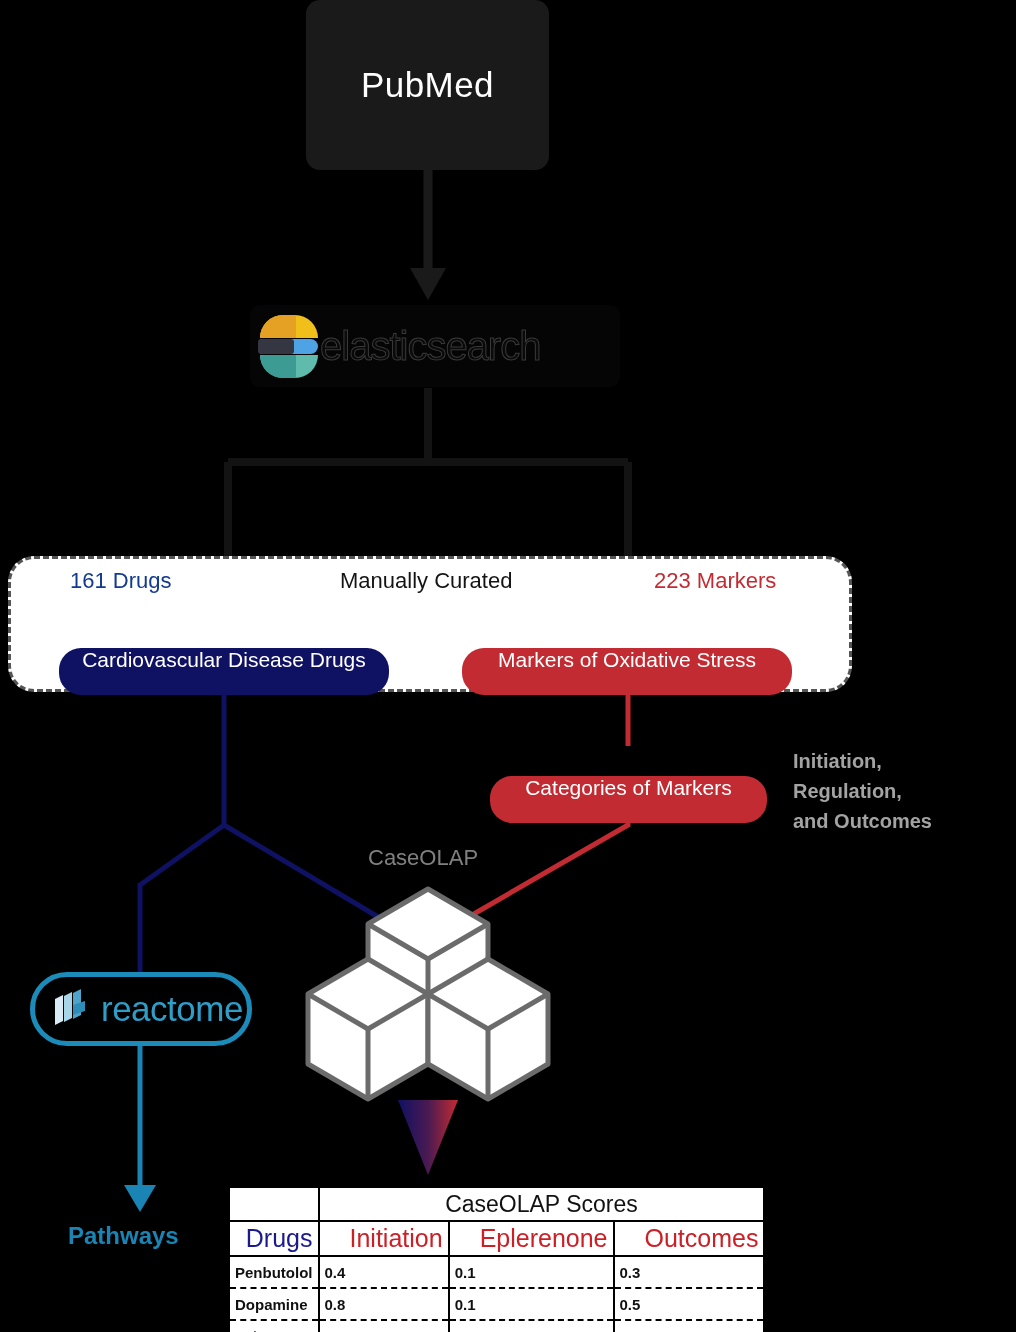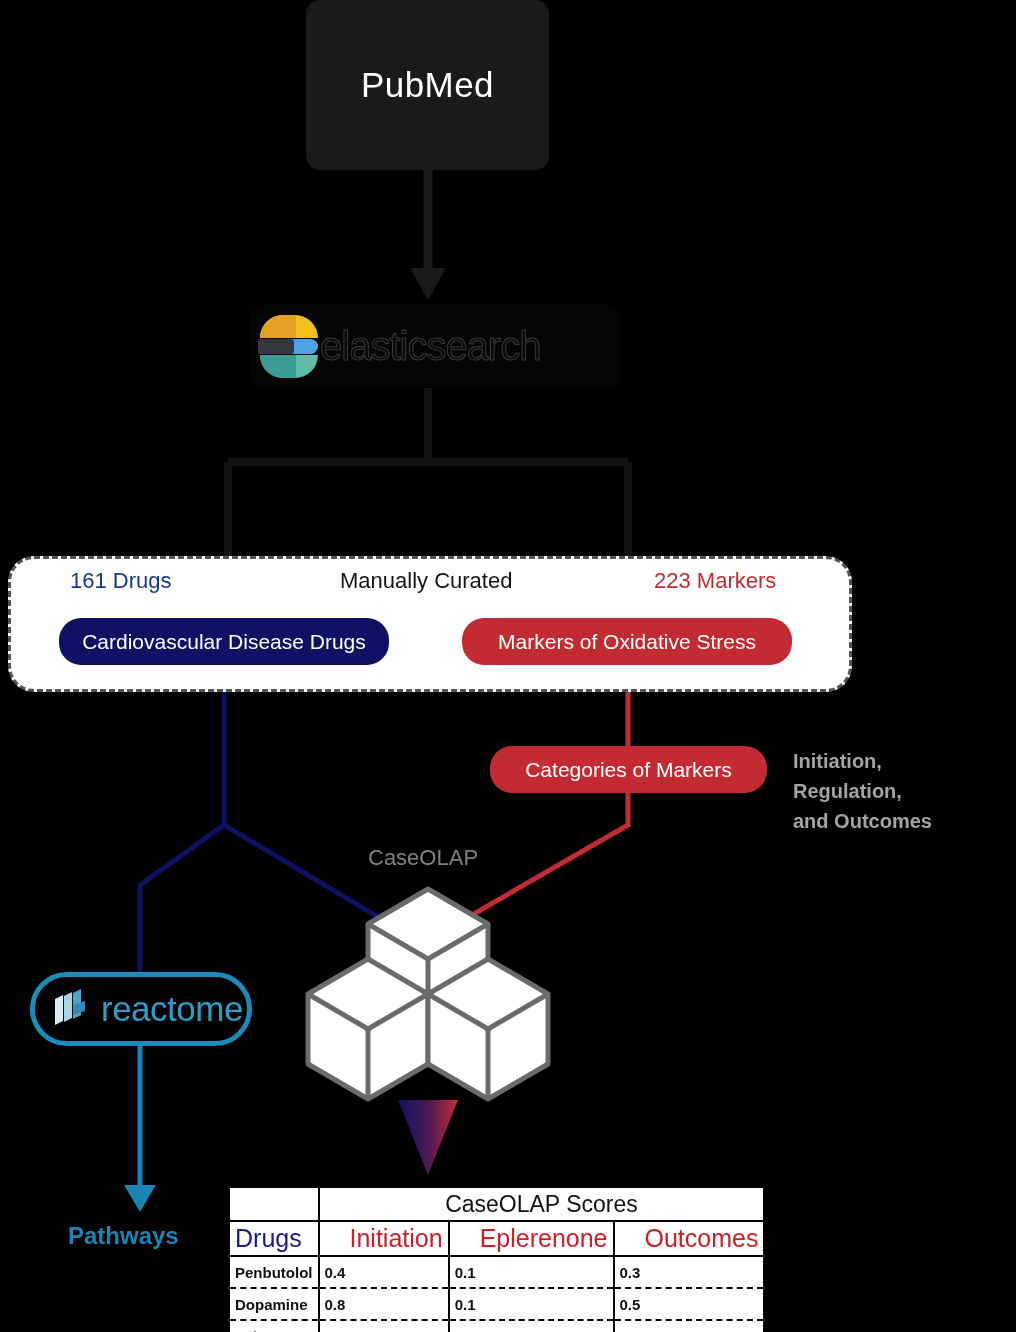--- a/index.html
+++ b/index.html
@@ -26,21 +26,21 @@
   .es-midb{left:2px;top:26px;width:58px;height:15px;background:#4da3e3;border-radius:0 8px 8px 0;}
   .es-midd{left:0px;top:26px;width:36px;height:15px;background:#343741;border-radius:3px;}
   #elastic .eslbl{font-size:40px;color:#0a0a0a;-webkit-text-stroke:1px #3a3a3a;letter-spacing:-1px;}
 
   
   #curation{left:8px;top:556px;width:844px;height:136px;background:#fff;border:3px dashed #555;border-radius:26px;}
   #lbl-161{left:70px;top:568px;color:#123a8f;font-size:22px;}
   #lbl-manual{left:340px;top:568px;color:#141414;font-size:22px;}
   #lbl-223{left:654px;top:568px;color:#c32b32;font-size:22px;}
 
-  .pill{border-radius:22px;display:flex;align-items:center;justify-content:center;color:#fff;}
+  .pill{border-radius:22px;display:flex;justify-content:center;color:#fff;margin-top:30px;}
   #box-drugs{left:59px;top:618px;width:330px;height:47px;background:#0f1163;font-size:21px;}
   #box-markers{left:462px;top:618px;width:330px;height:47px;background:#c32b32;font-size:21px;}
   #box-cats{left:490px;top:746px;width:277px;height:47px;background:#c32b32;font-size:21px;}
 
   #lbl-iro{left:793px;top:746px;width:210px;color:#a3a3a3;font-size:20px;font-weight:bold;line-height:1.5;}
 
   
   #lbl-caseolap{left:368px;top:845px;color:#808080;font-size:22px;}
 
   
@@ -49,21 +49,21 @@
   #reactome .rlbl{color:#2e9ec9;font-size:35px;letter-spacing:-.5px;}
 
   #lbl-pathways{left:68px;top:1222px;color:#1a85b5;font-size:24px;font-weight:bold;}
 
   
   #tbl{left:230px;top:1188px;width:398px;background:#fff;}
   table{border-collapse:collapse;width:398px;background:#fff;}
   td,th{padding:2px 5px;font-family:"Liberation Sans",sans-serif;text-align:left;vertical-align:middle;}
   .t-blank{border-right:2px solid #000;border-bottom:2px solid #000;width:86px;height:28px;}
   .t-cos{border-bottom:2px solid #000;text-align:center;font-size:23px;color:#111;font-weight:normal;}
-  .t-drugs{border-right:2px solid #000;border-bottom:2px solid #000;color:#1a1a8c;font-size:25px;}
+  .t-drugs{border-right:2px solid #000;border-bottom:2px solid #000;color:#1a1a8c;font-size:25px;text-align:right;}
   .t-hdr{border-right:2px solid #000;border-bottom:2px solid #000;color:#cc2027;font-size:25px;padding-left:30px;}
   .t-hdr.last{border-right:none;}
   .t-name{border-right:2px solid #000;font-size:15px;color:#111;}
   .t-val{border-right:2px solid #000;font-size:15px;color:#111;}
   .t-val.last{border-right:none;}
   tr.dash td{border-bottom:2px dashed #000;font-weight:bold;}
   tr.rowline td{height:26px;}
 </style>
 </head>
 <body>

